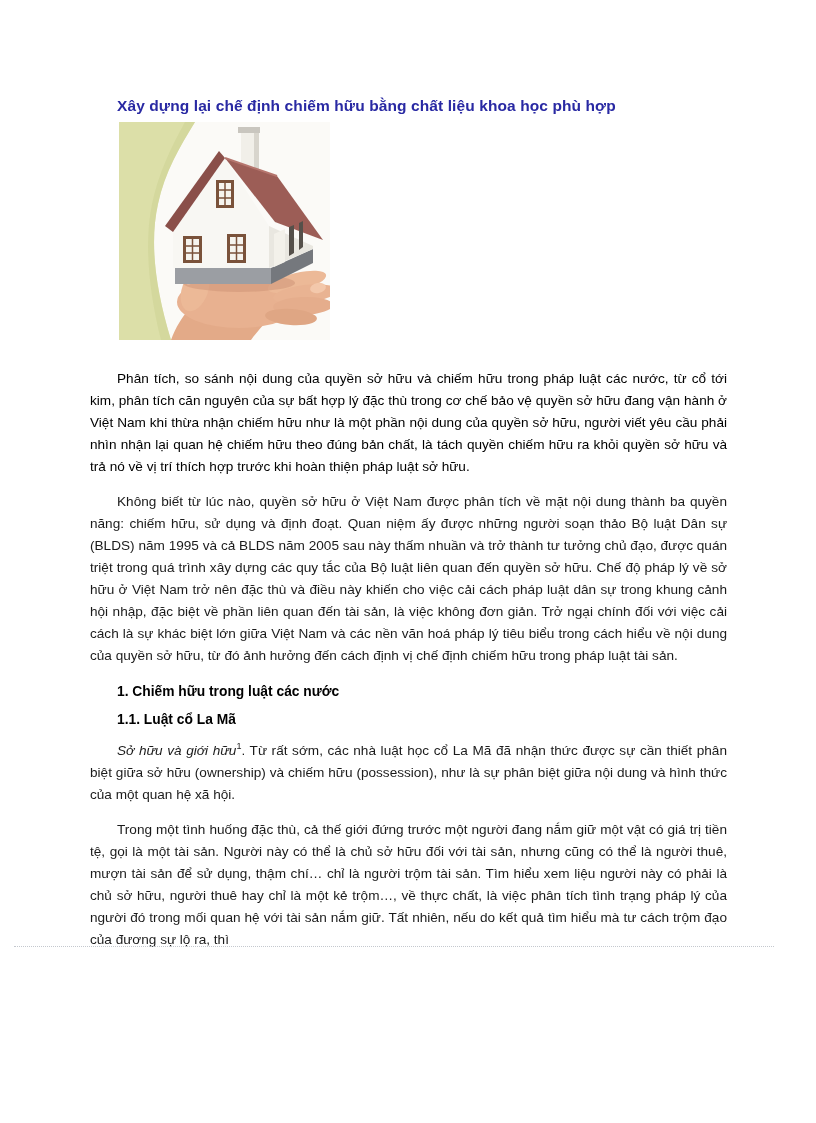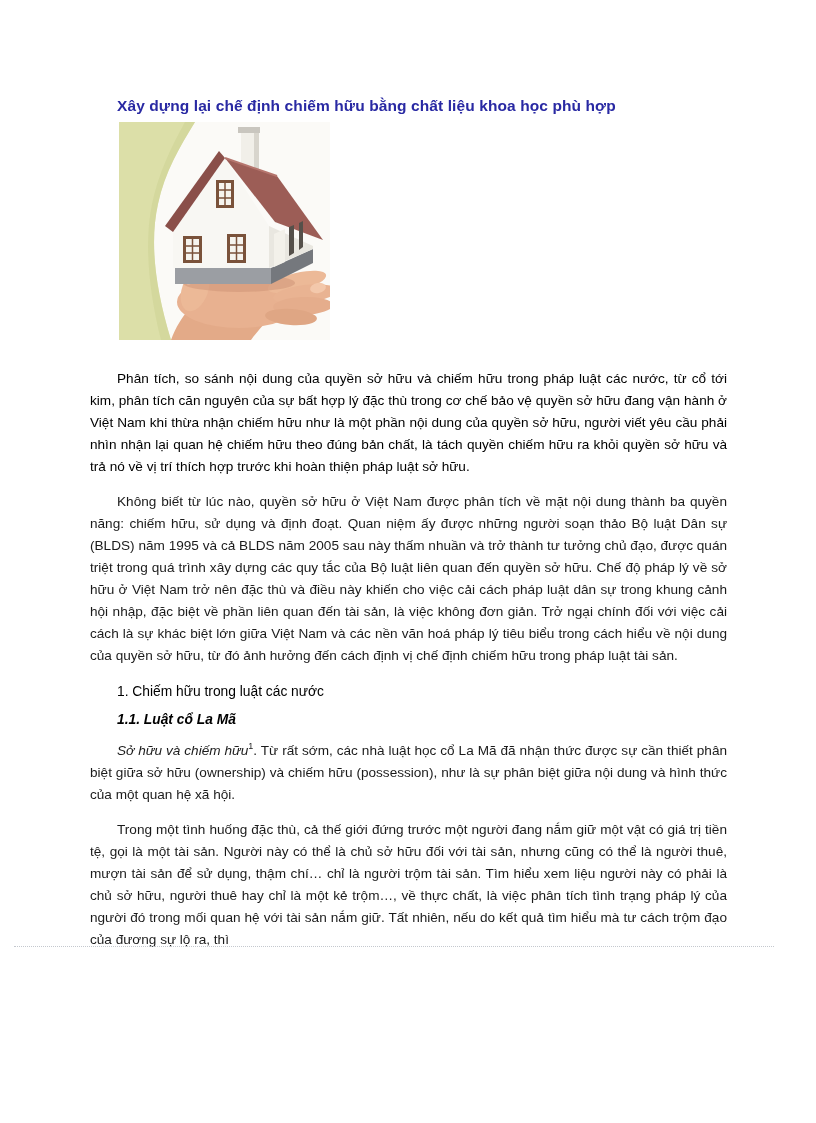--- a/index.html
+++ b/index.html
@@ -32,25 +32,25 @@
   }
   p.body-para {
     font-size: 13.6px;
     line-height: 22px;
     text-align: justify;
     text-indent: 27px;
     margin: 0 0 13px 0;
   }
   p.lead { font-weight: normal; color: #000; }
   h2.sec-h1 {
-    font-size: 13.8px; font-weight: normal; color: #000;
+    font-size: 13.8px; font-weight: bold; color: #000;
     margin: 17px 0 13px 27px;
   }
   h3.sec-h11 {
-    font-size: 13.8px; font-weight: bold; font-style: italic; color: #000;
+    font-size: 13.8px; font-weight: bold; color: #000;
     margin: 0 0 13px 27px;
   }
   .italic-lead { font-style: italic; }
   sup.fnref { font-size: 9px; line-height: 0; }
   .footnote-divider {
     position: absolute;
     left: 14px; right: 9px; bottom: 4px;
     border-bottom: 1px dotted var(--color-divider, #c4c8ce);
     height: 0;
   }
@@ -126,19 +126,19 @@
   </figure>
 
   <p class="body-para lead">Phân tích, so sánh nội dung của quyền sở hữu và chiếm hữu trong pháp luật các nước, từ cổ tới kim, phân tích căn nguyên của sự bất hợp lý đặc thù trong cơ chế bảo vệ quyền sở hữu đang vận hành ở Việt Nam khi thừa nhận chiếm hữu như là một phần nội dung của quyền sở hữu, người viết yêu cầu phải nhìn nhận lại quan hệ chiếm hữu theo đúng bản chất, là tách quyền chiếm hữu ra khỏi quyền sở hữu và trả nó về vị trí thích hợp trước khi hoàn thiện pháp luật sở hữu.</p>
 
   <p class="body-para">Không biết từ lúc nào, quyền sở hữu ở Việt Nam được phân tích về mặt nội dung thành ba quyền năng: chiếm hữu, sử dụng và định đoạt. Quan niệm ấy được những người soạn thảo Bộ luật Dân sự (BLDS) năm 1995 và cả BLDS năm 2005 sau này thấm nhuần và trở thành tư tưởng chủ đạo, được quán triệt trong quá trình xây dựng các quy tắc của Bộ luật liên quan đến quyền sở hữu. Chế độ pháp lý về sở hữu ở Việt Nam trở nên đặc thù và điều này khiến cho việc cải cách pháp luật dân sự trong khung cảnh hội nhập, đặc biệt về phần liên quan đến tài sản, là việc không đơn giản. Trở ngại chính đối với việc cải cách là sự khác biệt lớn giữa Việt Nam và các nền văn hoá pháp lý tiêu biểu trong cách hiểu về nội dung của quyền sở hữu, từ đó ảnh hưởng đến cách định vị chế định chiếm hữu trong pháp luật tài sản.</p>
 
   <h2 class="sec-h1">1. Chiếm hữu trong luật các nước</h2>
 
   <h3 class="sec-h11">1.1. Luật cổ La Mã</h3>
 
-  <p class="body-para"><span class="italic-lead">Sở hữu và chiếm hữu</span><sup class="fnref">1</sup><span>. Từ rất sớm, các nhà luật học cổ La Mã đã nhận thức được sự cần thiết phân biệt giữa sở hữu (ownership) và chiếm hữu (possession), như là sự phân biệt giữa nội dung và hình thức của một quan hệ xã hội.</span></p>
+  <p class="body-para"><span class="italic-lead">Sở hữu và giới hữu</span><sup class="fnref">1</sup><span>. Từ rất sớm, các nhà luật học cổ La Mã đã nhận thức được sự cần thiết phân biệt giữa sở hữu (ownership) và chiếm hữu (possession), như là sự phân biệt giữa nội dung và hình thức của một quan hệ xã hội.</span></p>
 
   <p class="body-para">Trong một tình huống đặc thù, cả thế giới đứng trước một người đang nắm giữ một vật có giá trị tiền tệ, gọi là một tài sản. Người này có thể là chủ sở hữu đối với tài sản, nhưng cũng có thể là người thuê, mượn tài sản để sử dụng, thậm chí… chỉ là người trộm tài sản. Tìm hiểu xem liệu người này có phải là chủ sở hữu, người thuê hay chỉ là một kẻ trộm…, về thực chất, là việc phân tích tình trạng pháp lý của người đó trong mối quan hệ với tài sản nắm giữ. Tất nhiên, nếu do kết quả tìm hiểu mà tư cách trộm đạo của đương sự lộ ra, thì</p>
 
   <div class="footnote-divider"></div>
 
 </div>
 
 </body></html>

